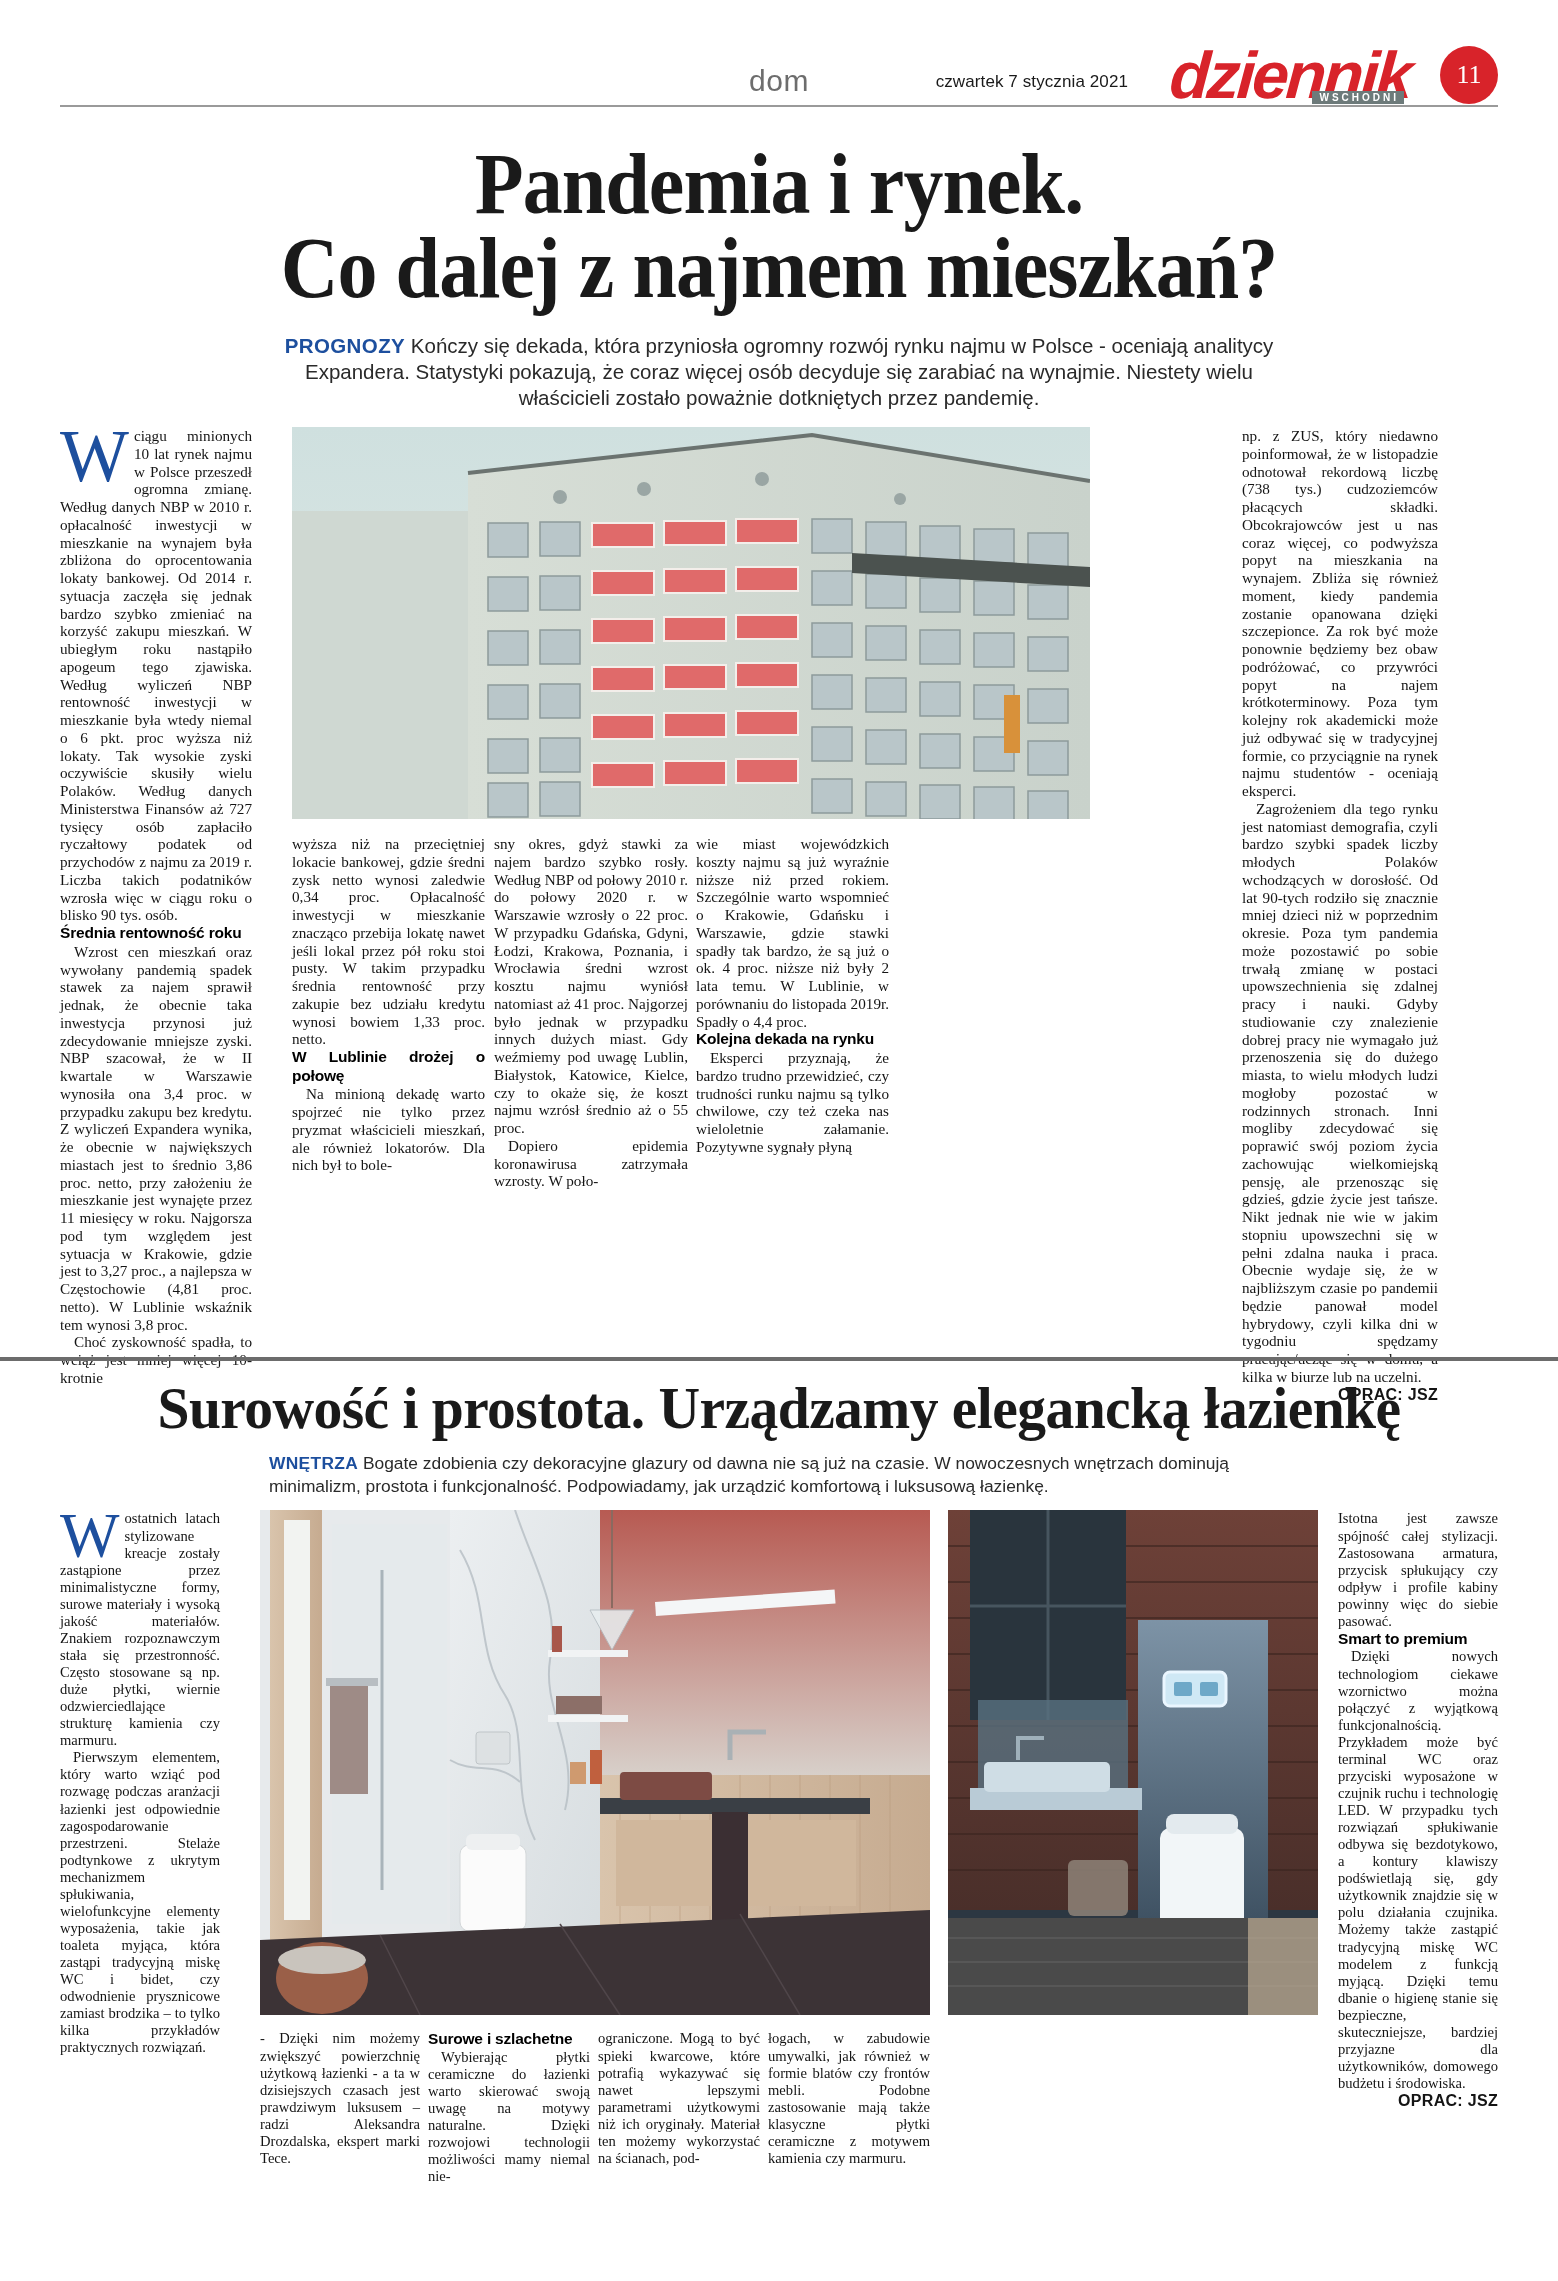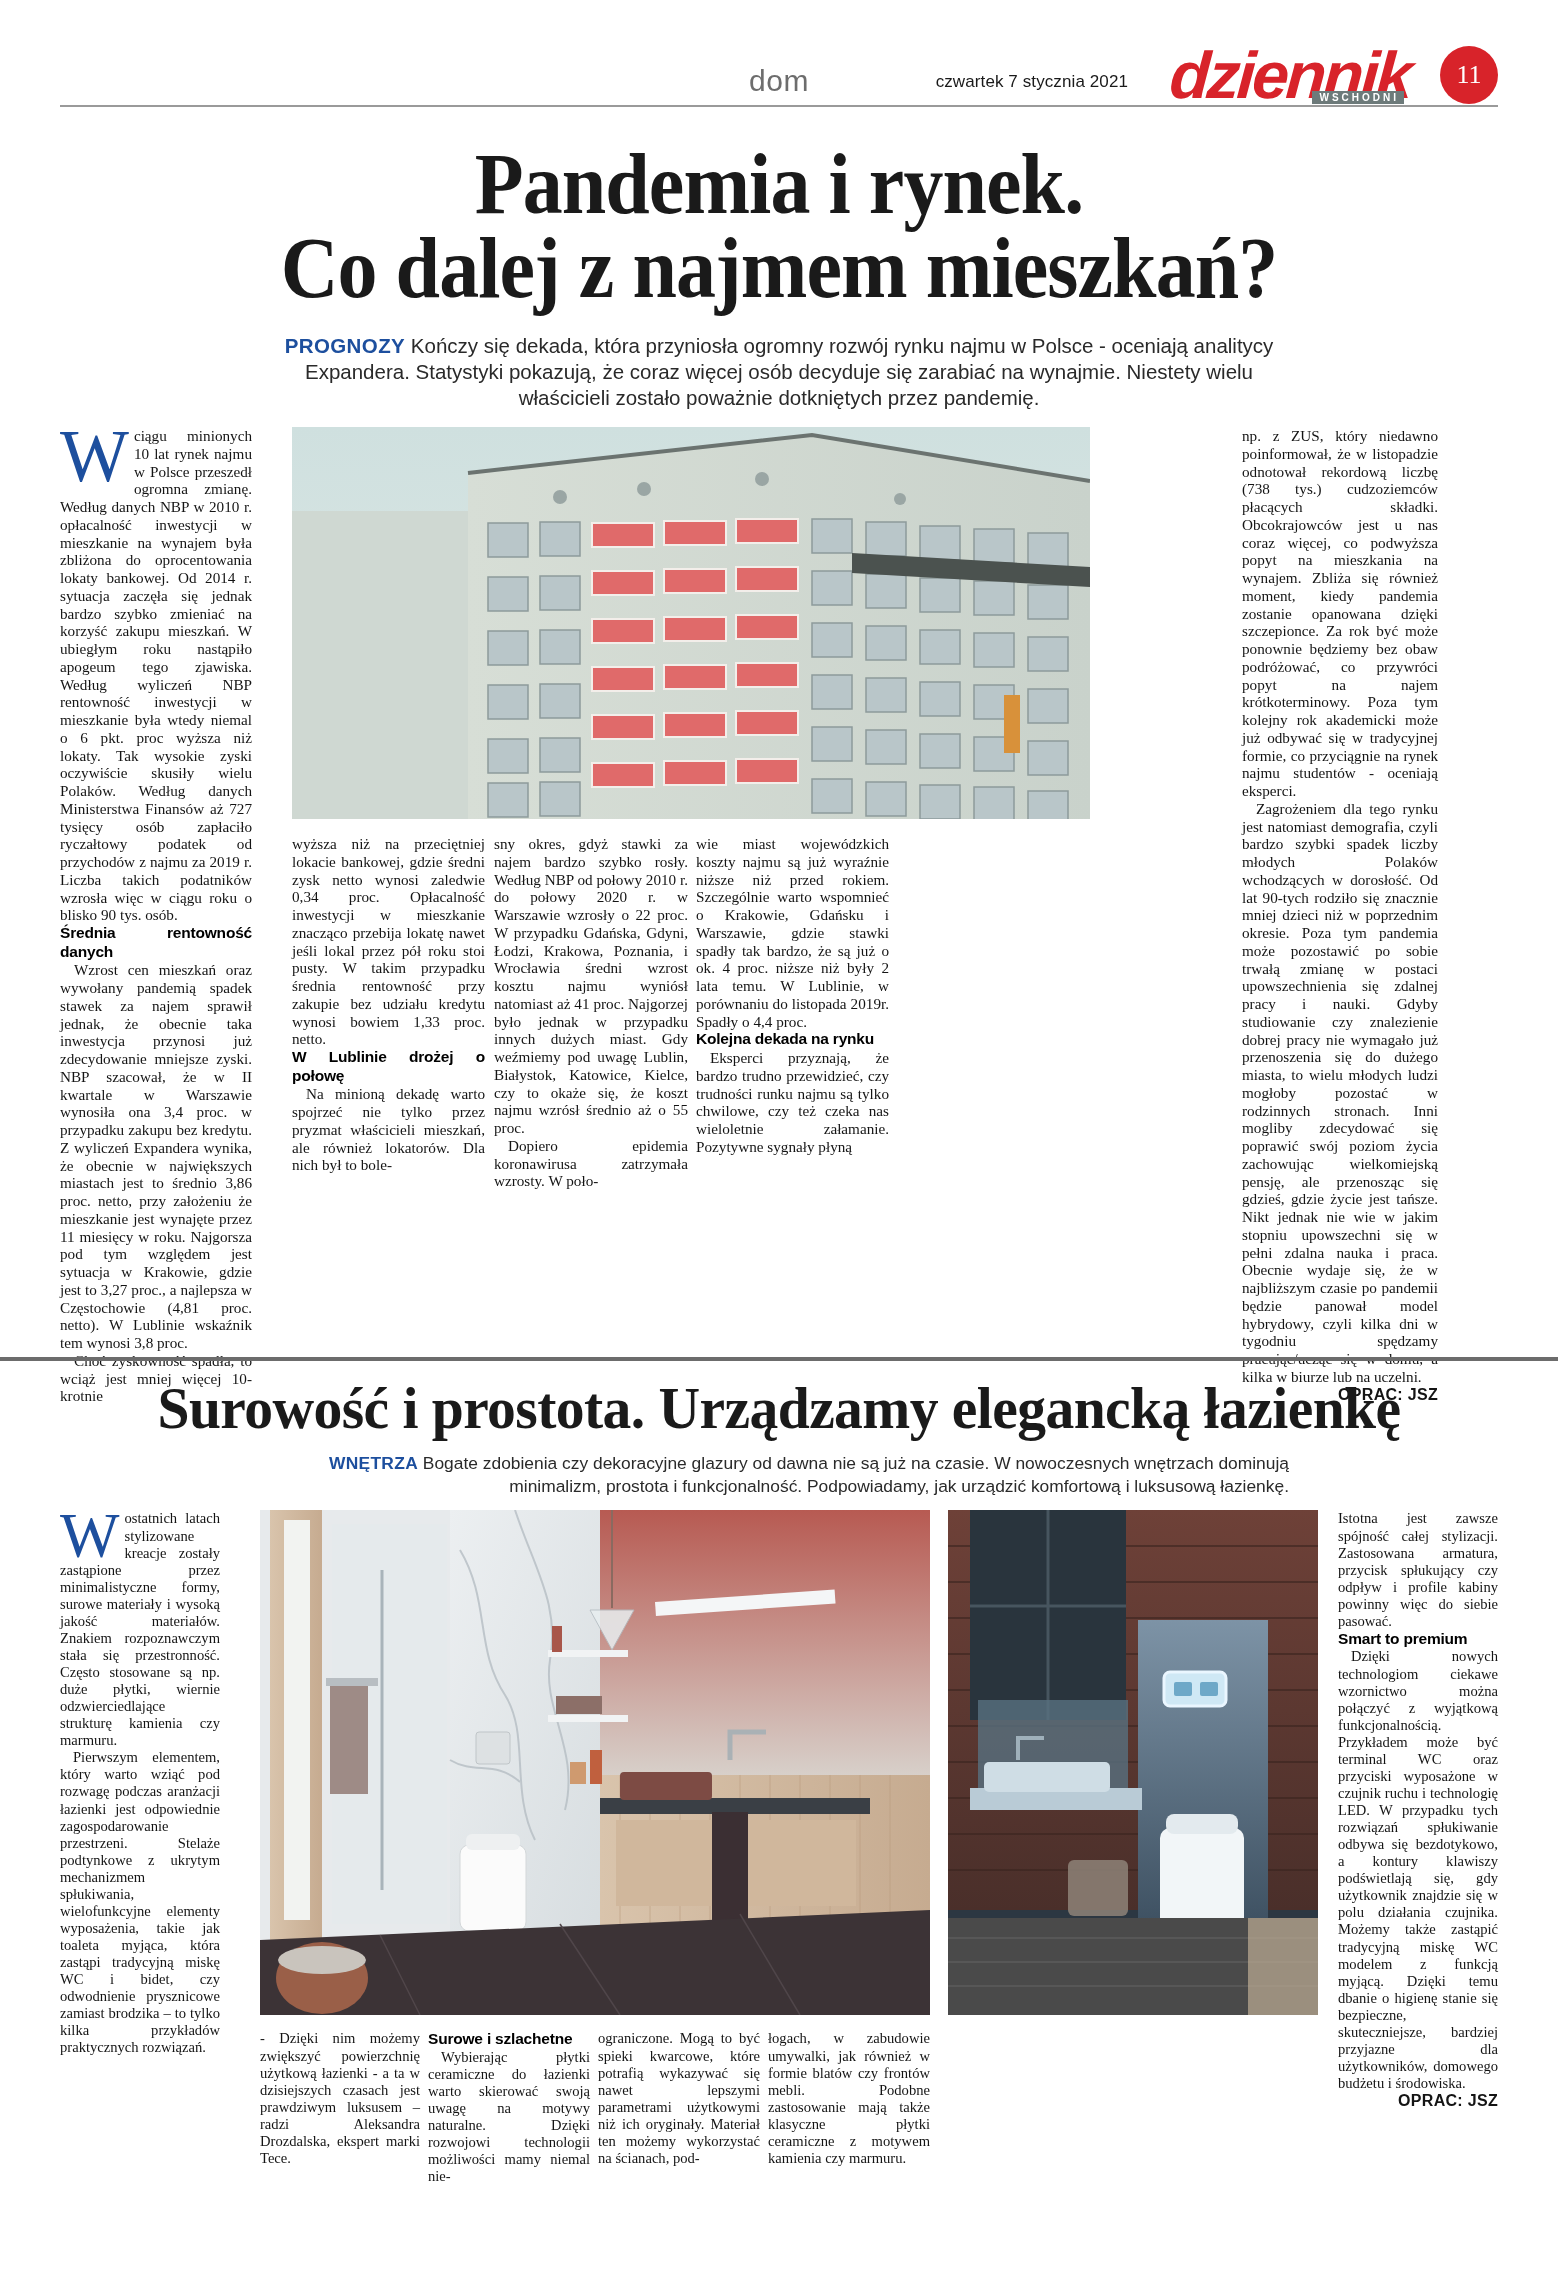--- a/index.html
+++ b/index.html
@@ -192,21 +192,21 @@
     font-size:60px;
     line-height:1.02;
     letter-spacing:-.6px;
     margin:6px 0 0;
     transform:scaleX(0.96);
     color:#1a1a1a;
   }
   .lead2{
     margin:13px auto 6px;
     width:1020px;
-    text-align:right;
+    text-align:left;
     font-family:"Liberation Sans", sans-serif;
     font-size:17.4px;
     line-height:1.3;
     color:#2a2a2a;
   }
   .lead2 .kicker{color:#1d4f9e;font-weight:bold;letter-spacing:.3px;}
 
   .a2grid{position:relative;margin-top:13px;height:530px;}
   .b1{left:0;    top:0;   width:160px;}
   .b2{left:200px;top:520px;width:160px;}
@@ -369,21 +369,21 @@
         </g>
 
         <polygon points="560,126 798,140 798,160 560,146" fill="#4b524f"></polygon>
 
         <rect x="712" y="268" width="16" height="58" fill="#d8913a"></rect>
       </svg>
     </div>
 
     <div class="col c1">
       <p class="first"><span class="dropcap">W</span><span>ciągu minionych 10 lat rynek najmu w Polsce przeszedł ogromna zmianę. Według danych NBP w 2010 r. opłacalność inwestycji w mieszkanie na wynajem była zbliżona do oprocentowania lokaty bankowej. Od 2014 r. sytuacja zaczęła się jednak bardzo szybko zmieniać na korzyść zakupu mieszkań. W ubiegłym roku nastąpiło apogeum tego zjawiska. Według wyliczeń NBP rentowność inwestycji w mieszkanie była wtedy niemal o 6 pkt. proc wyższa niż lokaty. Tak wysokie zyski oczywiście skusiły wielu Polaków. Według danych Ministerstwa Finansów aż 727 tysięcy osób zapłaciło ryczałtowy podatek od przychodów z najmu za 2019 r. Liczba takich podatników wzrosła więc w ciągu roku o blisko 90 tys. osób.</span></p>
-      <p class="subhead">Średnia rentowność danych</p>
+      <p class="subhead">Średnia rentowność roku</p>
       <p>Wzrost cen mieszkań oraz wywołany pandemią spadek stawek za najem sprawił jednak, że obecnie taka inwestycja przynosi już zdecydowanie mniejsze zyski. NBP szacował, że w II kwartale w Warszawie wynosiła ona 3,4 proc. w przypadku zakupu bez kredytu. Z wyliczeń Expandera wynika, że obecnie w największych miastach jest to średnio 3,86 proc. netto, przy założeniu że mieszkanie jest wynajęte przez 11 miesięcy w roku. Najgorsza pod tym względem jest sytuacja w Krakowie, gdzie jest to 3,27 proc., a najlepsza w Częstochowie (4,81 proc. netto). W Lublinie wskaźnik tem wynosi 3,8 proc.</p>
       <p>Choć zyskowność spadła, to wciąż jest mniej więcej 10-krotnie</p>
     </div>
 
     <div class="col c2">
       <p class="first">wyższa niż na przeciętniej lokacie bankowej, gdzie średni zysk netto wynosi zaledwie 0,34 proc. Opłacalność inwestycji w mieszkanie znacząco przebija lokatę nawet jeśli lokal przez pół roku stoi pusty. W takim przypadku średnia rentowność przy zakupie bez udziału kredytu wynosi bowiem 1,33 proc. netto.</p>
       <p class="subhead">W Lublinie drożej o połowę</p>
       <p>Na minioną dekadę warto spojrzeć nie tylko przez pryzmat właścicieli mieszkań, ale również lokatorów. Dla nich był to bole-</p>
     </div>
 

